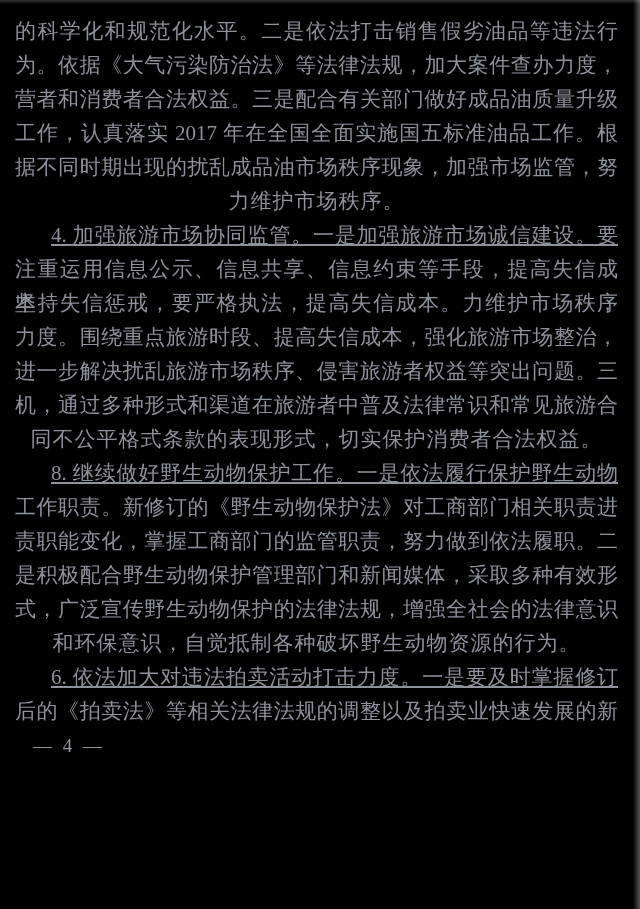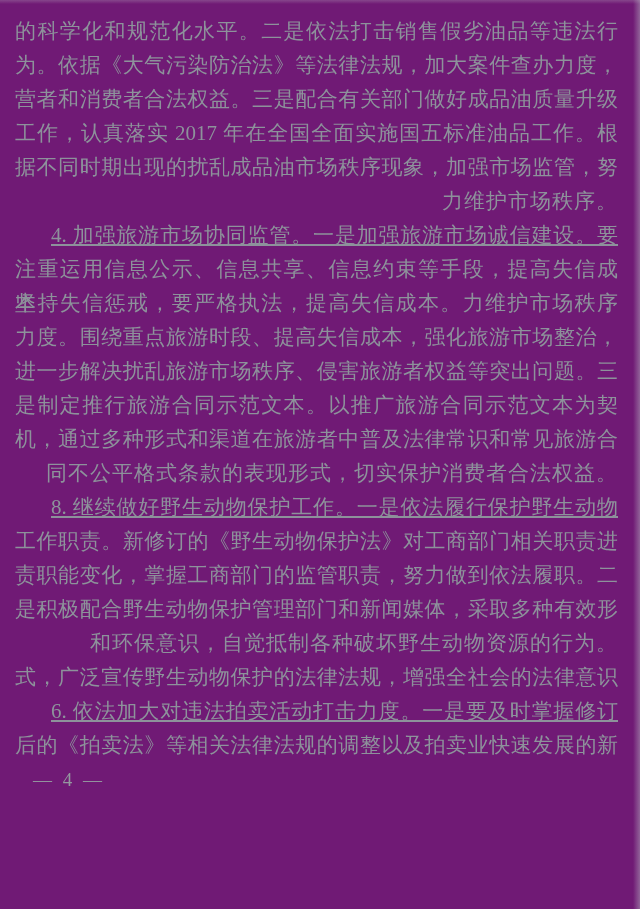--- a/index.html
+++ b/index.html
@@ -5,21 +5,21 @@
   html, body {
     margin: 0;
     padding: 0;
     background: #ffffff;
   }
   .page {
     position: relative;
     width: 640px;
     height: 909px;
     box-sizing: border-box;
-    background: #701a75;
+    background: #000000;
     padding: 14px 22px 0 15px;
     overflow: hidden;
     font-family: "Liberation Serif", "DejaVu Serif", serif;
   }
   
   .page::after {
     content: "";
     position: absolute;
     top: 0; right: 0; bottom: 0;
     width: 7px;
@@ -37,21 +37,21 @@
   .text-block {
     width: 603px;
   }
   .line {
     height: 34px;
     line-height: 34px;
     font-size: 21px;
     color: #8d929b;
     white-space: normal;
     letter-spacing: 1px;
-    text-align: right;
+    text-align: center;
   }
   .line.fill {
     text-align: justify;
     text-align-last: justify;
     letter-spacing: 0;
   }
   .line.indent {
     text-indent: 36px;
     text-decoration: underline;
   }
@@ -72,26 +72,25 @@
       <div class="line fill">为。依据《大气污染防治法》等法律法规，加大案件查办力度，</div>
       <div class="line fill">营者和消费者合法权益。三是配合有关部门做好成品油质量升级</div>
       <div class="line fill">工作，认真落实 2017 年在全国全面实施国五标准油品工作。根</div>
       <div class="line fill">据不同时期出现的扰乱成品油市场秩序现象，加强市场监管，努</div>
       <div class="line">力维护市场秩序。</div>
       <div class="line fill indent">4. 加强旅游市场协同监管。一是加强旅游市场诚信建设。要</div>
       <div class="line fill">注重运用信息公示、信息共享、信息约束等手段，提高失信成本，</div>
       <div class="line fill">坚持失信惩戒，要严格执法，提高失信成本。力维护市场秩序</div>
       <div class="line fill">力度。围绕重点旅游时段、提高失信成本，强化旅游市场整治，</div>
       <div class="line fill">进一步解决扰乱旅游市场秩序、侵害旅游者权益等突出问题。三</div>
-      <div class="line fill">是制定推行旅游合同示范文本。以推广旅游合同示范文本为契</div>
       <div class="line fill">机，通过多种形式和渠道在旅游者中普及法律常识和常见旅游合</div>
       <div class="line">同不公平格式条款的表现形式，切实保护消费者合法权益。</div>
       <div class="line fill indent">8. 继续做好野生动物保护工作。一是依法履行保护野生动物</div>
       <div class="line fill">工作职责。新修订的《野生动物保护法》对工商部门相关职责进</div>
       <div class="line fill">责职能变化，掌握工商部门的监管职责，努力做到依法履职。二</div>
       <div class="line fill">是积极配合野生动物保护管理部门和新闻媒体，采取多种有效形</div>
+      <div class="line fill">式，广泛宣传野生动物保护的法律法规，增强全社会的法律意识</div>
       <div class="line">和环保意识，自觉抵制各种破坏野生动物资源的行为。</div>
-      <div class="line fill">式，广泛宣传野生动物保护的法律法规，增强全社会的法律意识</div>
       <div class="line fill indent">6. 依法加大对违法拍卖活动打击力度。一是要及时掌握修订</div>
       <div class="line fill">后的《拍卖法》等相关法律法规的调整以及拍卖业快速发展的新</div>
     </div>
   <div class="footer">— 4 —</div>
 </div>
 
 </body></html>

